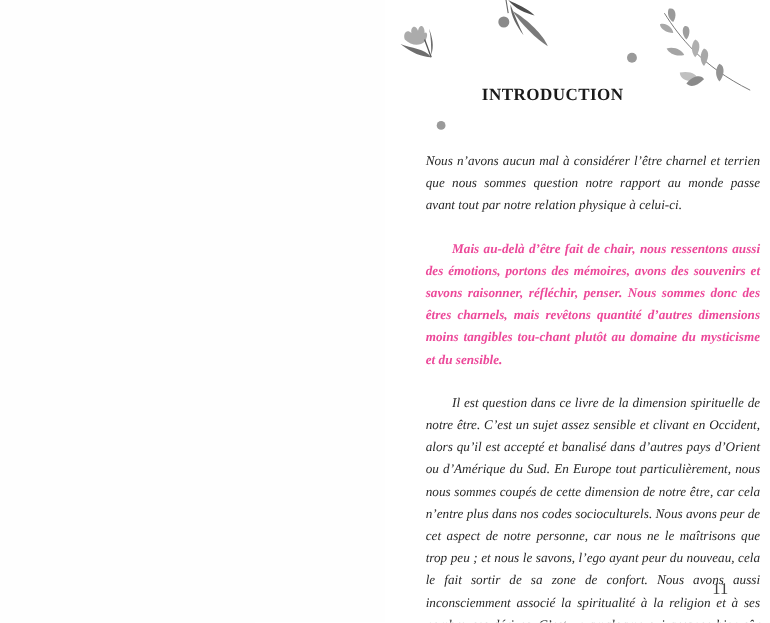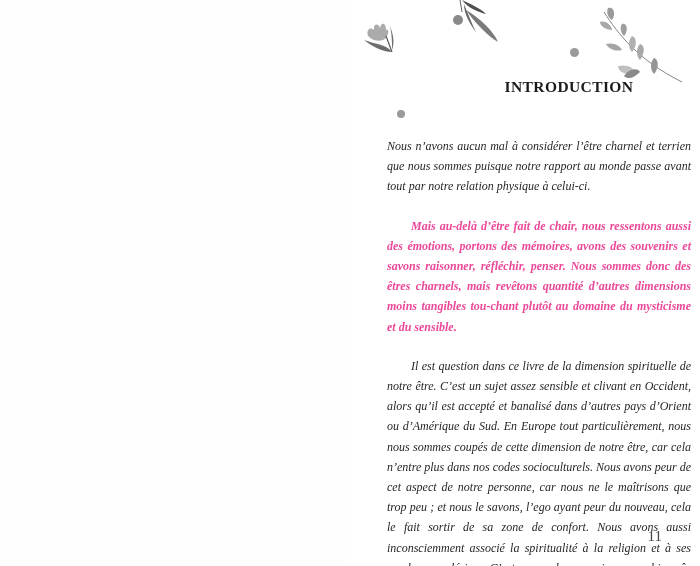--- a/index.html
+++ b/index.html
@@ -33,21 +33,21 @@
       background: #ffffff;
     }
     .deco {
       position: absolute;
     }
     .chapter-title {
       position: absolute;
       left: 0;
       width: 100%;
       top: 78px;
-      text-align: center;
+      text-align: left;
       padding-left: 88px;
       box-sizing: border-box;
       font-size: 15.5px;
       font-weight: bold;
       letter-spacing: 0.4px;
       color: #1a1a1a;
     }
     .body-text {
       position: absolute;
       left: 37px;
@@ -113,20 +113,20 @@
       <path d="M26 72 C32 64,40 64,42 68 C36 74,30 76,26 72 Z" fill="#8a8a8a"></path>
       <path d="M56 54 C62 56,60 66,56 70 C52 66,52 58,56 54 Z" fill="#949494"></path>
     </svg>
 
     <div class="deco" style="left:220px; top:48px; width:9px; height:9px; border-radius:50%; background:#9a9a9a;"></div>
     <div class="deco" style="left:47px; top:110px; width:8px; height:8px; border-radius:50%; background:#9a9a9a;"></div>
 
     <h1 class="chapter-title" style="margin:0;">INTRODUCTION</h1>
 
     <div class="body-text">
-      <p>Nous n’avons aucun mal à considérer l’être charnel et terrien que nous sommes puisque notre rapport au monde passe avant tout par notre relation physique à celui-ci.</p>
+      <p>Nous n’avons aucun mal à considérer l’être charnel et terrien que nous sommes question notre rapport au monde passe avant tout par notre relation physique à celui-ci.</p>
       <p class="indent bold">Mais au-delà d’être fait de chair, nous ressentons aussi des émotions, portons des mémoires, avons des souvenirs et savons raisonner, réfléchir, penser. Nous sommes donc des êtres charnels, mais revêtons quantité d’autres dimensions moins tangibles tou-chant plutôt au domaine du mysticisme et du sensible.</p>
       <p class="indent">Il est question dans ce livre de la dimension spirituelle de notre être. C’est un sujet assez sensible et clivant en Occident, alors qu’il est accepté et banalisé dans d’autres pays d’Orient ou d’Amérique du Sud. En Europe tout particulièrement, nous nous sommes coupés de cette dimension de notre être, car cela n’entre plus dans nos codes socioculturels. Nous avons peur de cet aspect de notre personne, car nous ne le maîtrisons que trop peu ; et nous le savons, l’ego ayant peur du nouveau, cela le fait sortir de sa zone de confort. Nous avons aussi inconsciemment associé la spiritualité à la religion et à ses nombreuses dérives. C’est un amalgame qui arrange bien sûr notre système capitaliste, basé sur le profit et la compétition plus que sur le bien-être de chaque individu.</p>
     </div>
 
     <div class="page-number">11</div>
   </div>
 </div>
 
 </body></html>

